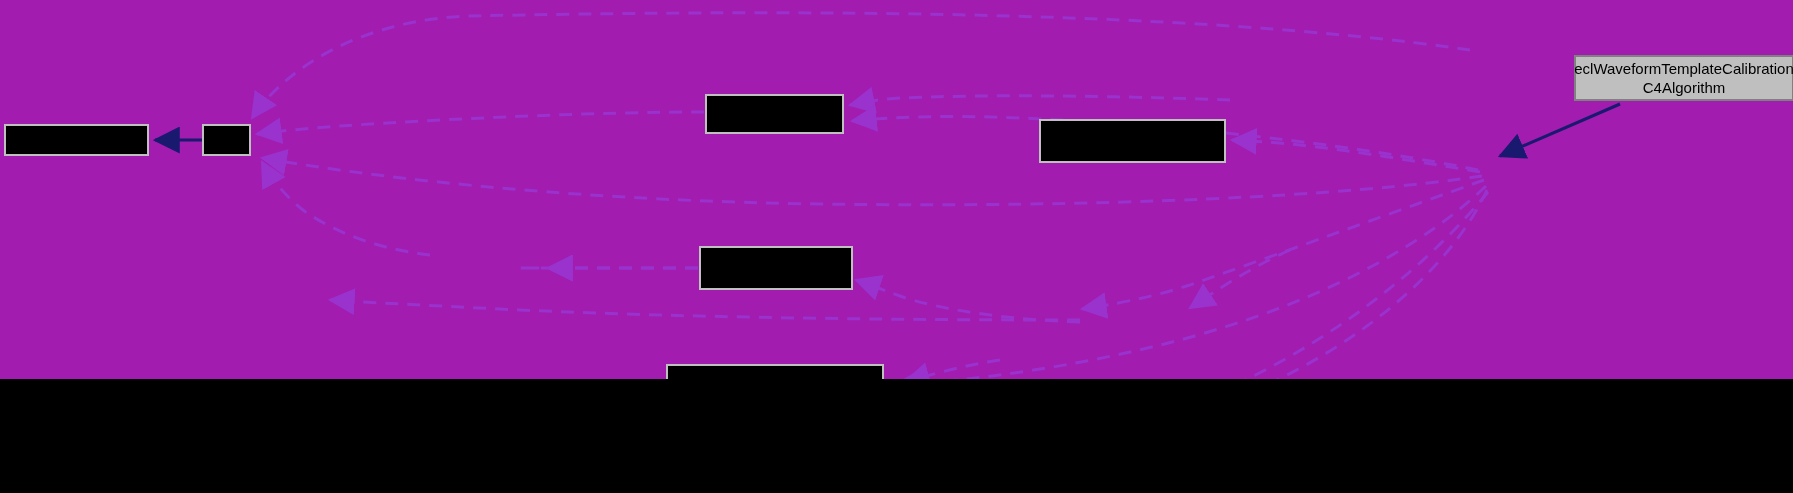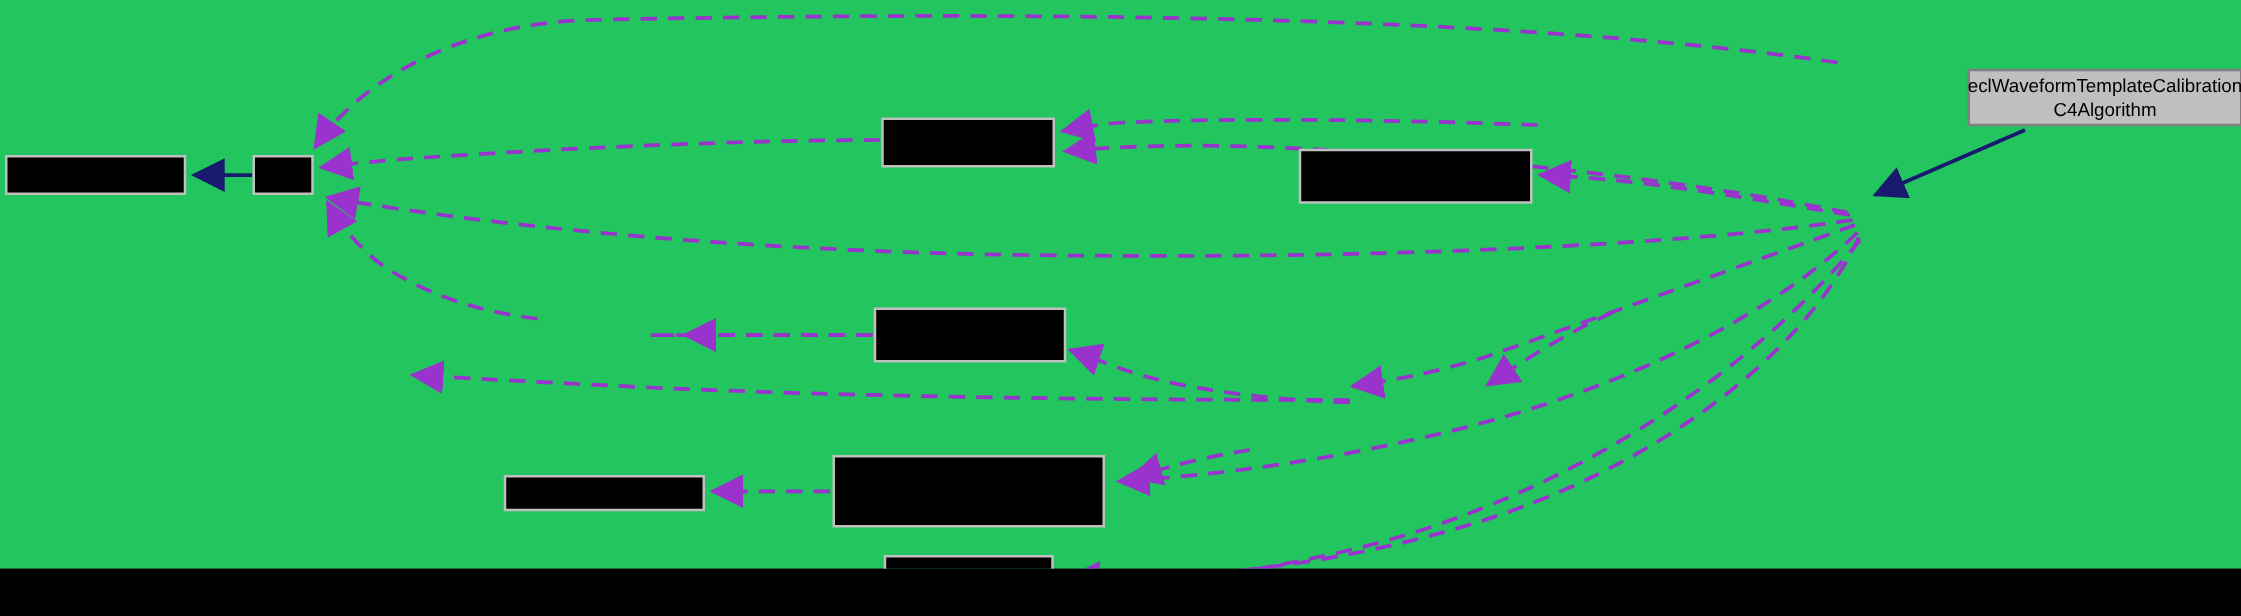--- a/index.html
+++ b/index.html
@@ -4,22 +4,22 @@
 <title>Doxygen Caller Graph</title>
 <style>
   html, body {
     margin: 0;
     padding: 0;
     background: #000000;
   }
   #graph-canvas {
     position: relative;
     width: 1793px;
-    height: 455px;
-    background: #22c55e;
+    height: 379px;
+    background: #a21caf;
     overflow: hidden;
     font-family: "Liberation Sans", sans-serif;
   }
   #graph-svg {
     position: absolute;
     top: 0;
     left: 0;
     width: 1793px;
     height: 493px;
     display: block;

